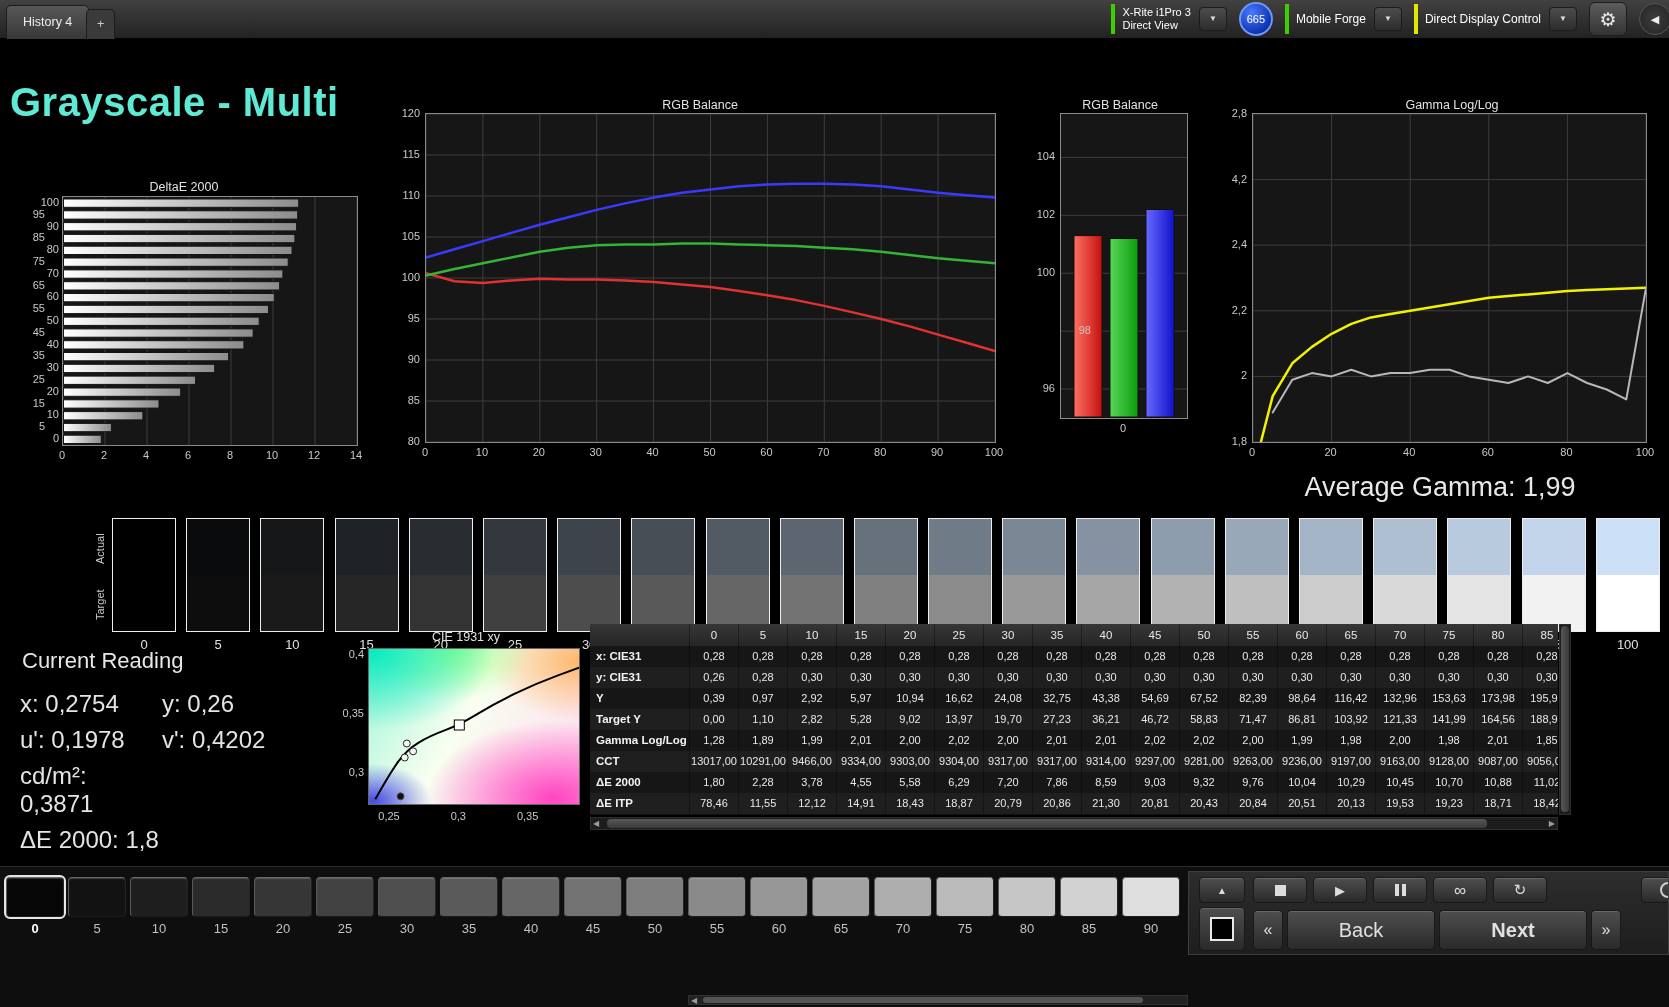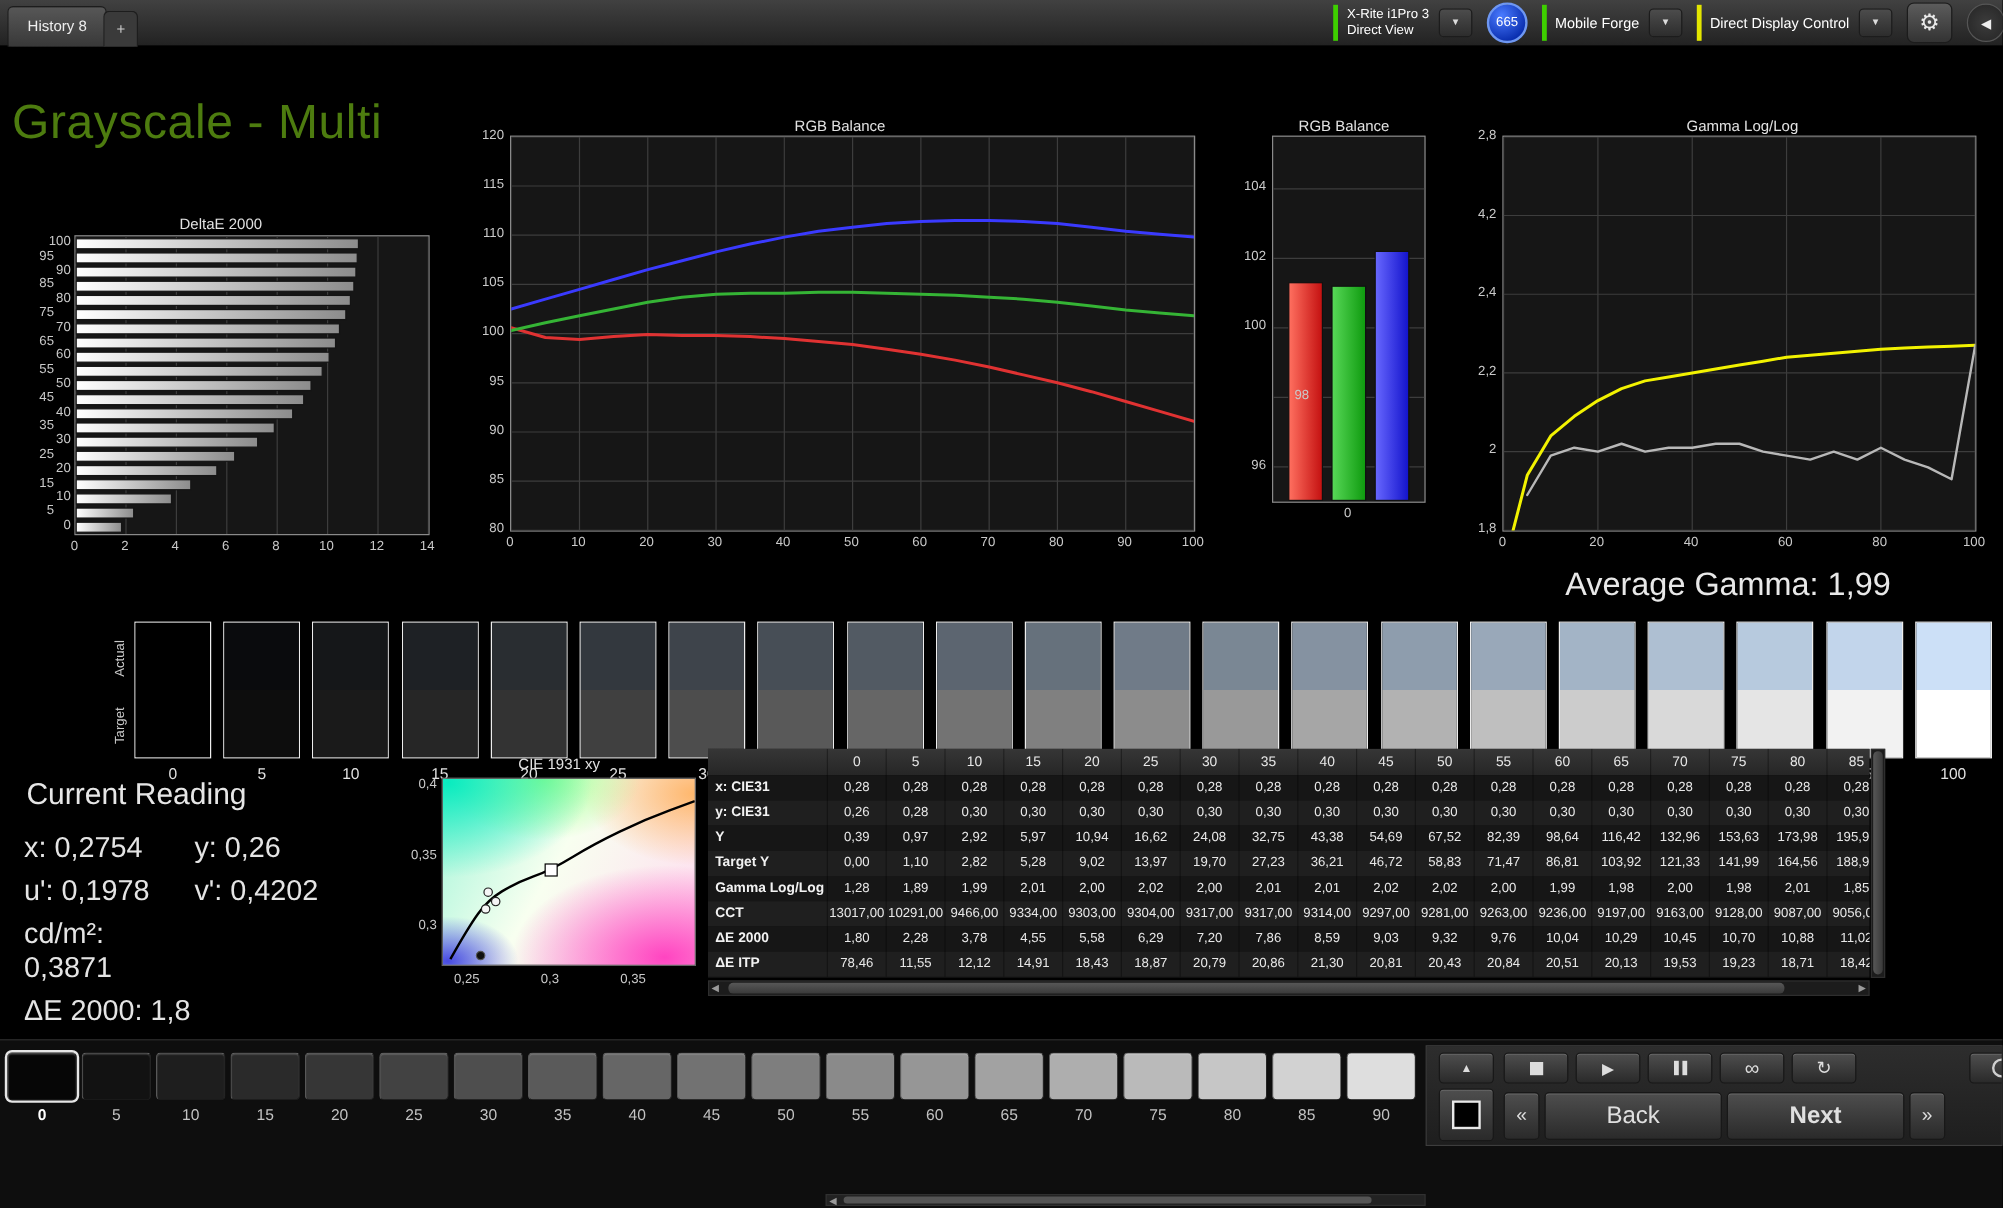--- a/index.html
+++ b/index.html
@@ -22,22 +22,22 @@
             border:1px solid #1c1c1c;border-radius:4px;color:#ddd;font-size:8px;text-align:center;line-height:22px;}
   .badge{width:30px;height:30px;border-radius:50%;
          background:radial-gradient(circle at 35% 30%,#4a7bff,#0a2fb0 75%);
          border:2px solid #6e97f2;color:#fff;font-size:11px;display:flex;align-items:center;justify-content:center;}
   .gear-btn{width:38px;height:34px;border-radius:6px;background:linear-gradient(#5c5c5c,#333);
             border:1px solid #1c1c1c;color:#e8e8e8;font-size:19px;display:flex;align-items:center;justify-content:center;padding:0;}
   .collapse-btn{width:30px;height:30px;border-radius:50%;background:radial-gradient(#3c3c3c,#242424);
                 border:1px solid #555;color:#eee;font-size:11px;display:flex;align-items:center;justify-content:center;margin-right:-4px;}
 
   
-  .page-title{position:absolute;left:10px;top:80px;margin:0;font-size:40px;font-weight:400;
-              color:#4d7c0f;letter-spacing:.5px;}
+  .page-title{position:absolute;left:10px;top:80px;margin:0;font-size:40px;font-weight:700;
+              color:#5eead4;letter-spacing:.5px;}
 
   
   .chart{position:absolute;}
   #chart-deltae{left:8px;top:176px;width:352px;height:296px;text-decoration:underline;}
   #chart-rgbline{left:398px;top:96px;width:604px;height:376px;}
   #chart-rgbbars{left:1040px;top:96px;width:160px;height:376px;}
   #chart-gamma{left:1240px;top:96px;width:424px;height:376px;}
   .chart-title{position:absolute;top:2px;left:0;right:0;text-align:center;font-size:12.5px;color:#e2e2e2;}
   #chart-deltae .chart-title{top:4px;}
   .plot{position:absolute;background:#161616;border:1px solid #8a8a8a;box-sizing:border-box;}
@@ -62,21 +62,21 @@
   #actual-label{top:8px;}
   #target-label{top:64px;}
   #swatch-row{position:absolute;left:112px;top:4px;width:1548px;display:flex;justify-content:space-between;}
   .swatch-cell{width:64px;}
   .swatch{border:1px solid #ededed;}
   .sw-half{height:56px;}
   .swatch-label{text-align:center;font-size:13px;color:#e0e0e0;margin-top:5px;}
 
   
   #current-reading{position:absolute;left:20px;top:648px;width:330px;}
-  .cr-title{font-size:25px;color:#e6e6e6;margin:0 0 16px 2px;}
+  .cr-title{font-size:22px;color:#e6e6e6;margin:0 0 16px 2px;}
   .cr-row{display:flex;font-size:24px;color:#e4e4e4;margin-bottom:8px;}
   .cr-row span:first-child{width:142px;}
 
   
   #cie-chart{position:absolute;left:338px;top:628px;width:256px;height:206px;}
   #cie-plot{position:absolute;left:30px;top:20px;width:212px;height:157px;border:1px solid #666;box-sizing:border-box;
     background:
       radial-gradient(110% 90% at 88% 96%, rgba(255,60,190,.95) 0%, rgba(255,60,190,0) 55%),
       radial-gradient(70% 60% at 2% 98%, rgba(55,55,225,.9) 0%, rgba(55,55,225,0) 40%),
       radial-gradient(95% 85% at 2% 2%, rgba(0,235,190,.95) 0%, rgba(0,235,190,0) 60%),
@@ -139,21 +139,21 @@
   #btn-back{left:98px;width:148px;}
   #btn-next{left:250px;width:148px;font-weight:bold;}
   #btn-next-chev{left:402px;width:30px;font-size:16px;}
 </style>
 </head>
 <body>
 
 <div class="app">
 
   <header class="topbar">
-    <div class="tab">History 8</div>
+    <div class="tab">History 4</div>
     <div class="tab add">+</div>
     <div class="topbar-right">
       <div class="meter-block">
         <span class="accent-bar" id="accent-meter" style="background: rgb(62, 207, 0);"></span>
         <span class="meter-text two">
           <span>X-Rite i1Pro 3</span>
           <span>Direct View</span>
         </span>
         <span class="chev-btn"><span>▼</span></span>
       </div>

